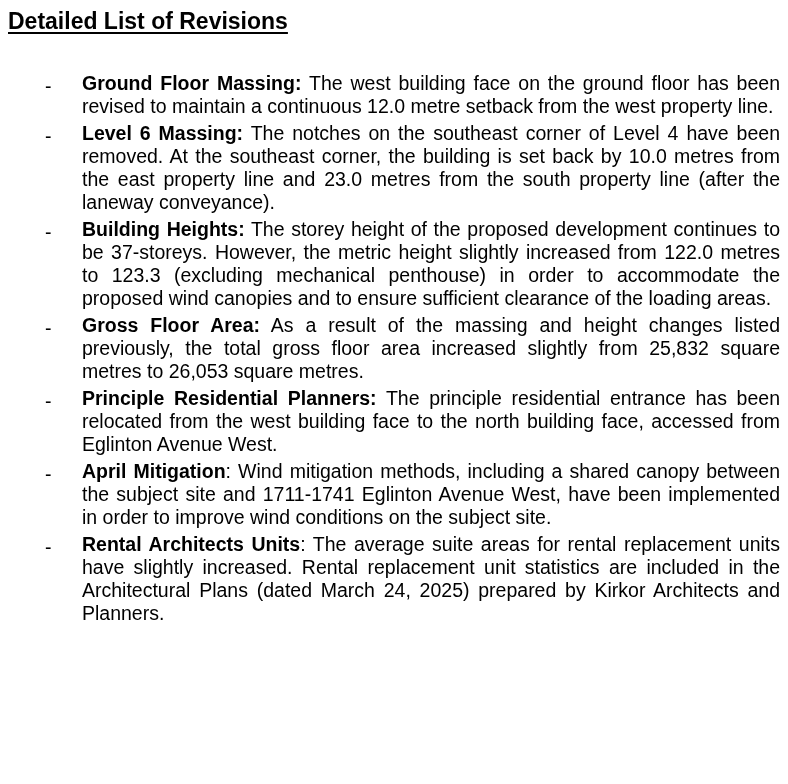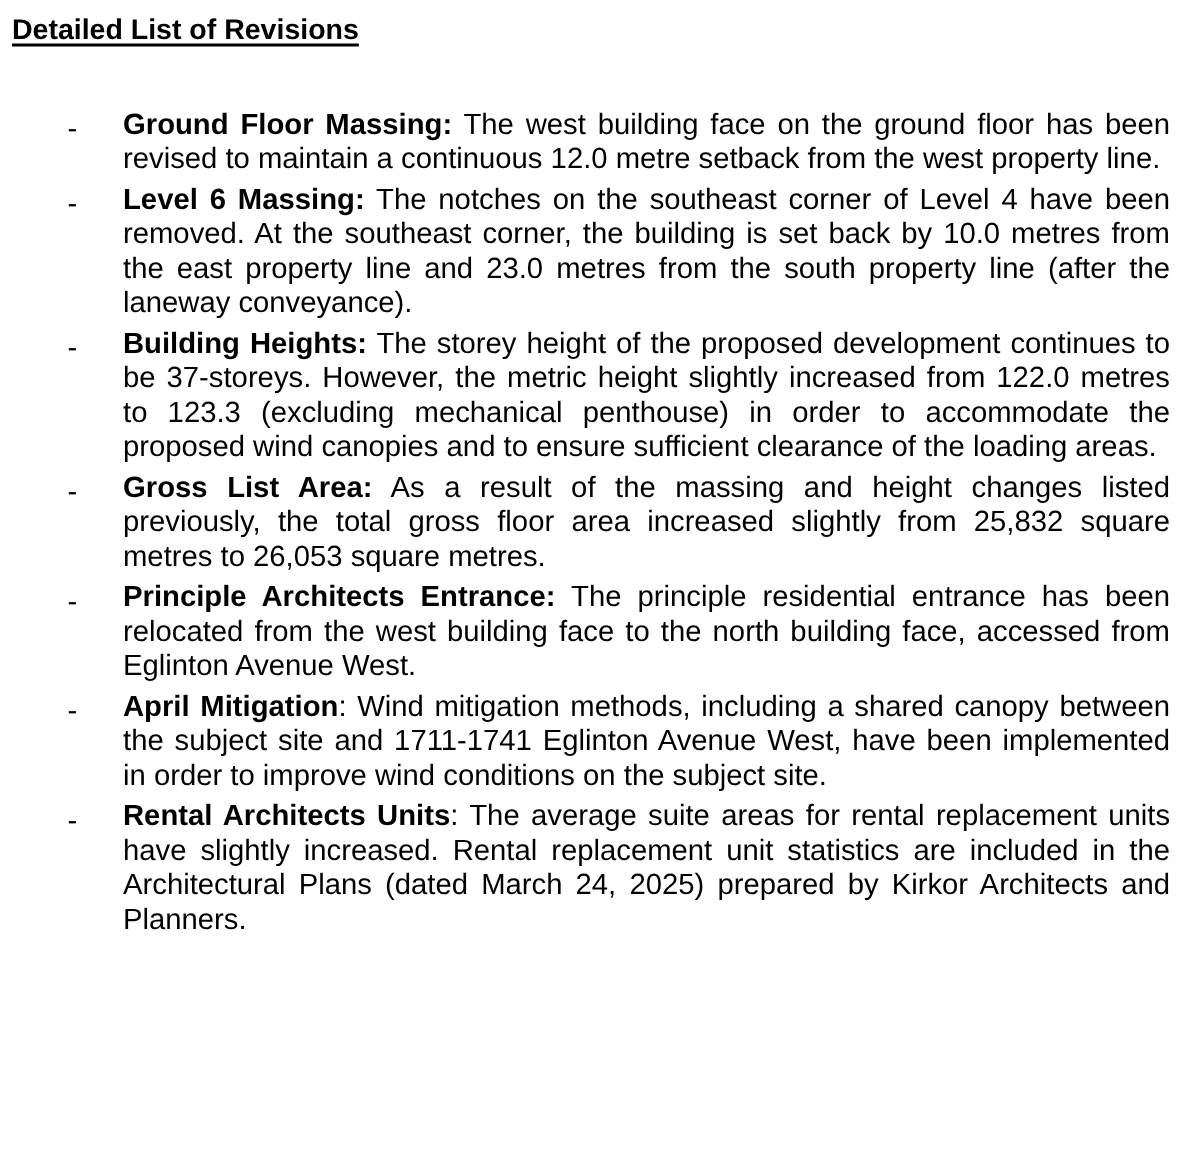--- a/index.html
+++ b/index.html
@@ -15,21 +15,21 @@
     font-family: "Liberation Sans", sans-serif;
   }
   .page {
     box-sizing: border-box;
     width: 788px;
     height: 784px;
     padding: 8px 4px 0 8px;
   }
   .title {
     margin: 0;
-    font-size: 19px;
+    font-size: 23px;
     line-height: 26px;
     font-weight: bold;
     text-decoration: underline;
     text-underline-offset: 3px;
     text-decoration-thickness: 2px;
   }
   .revision-list {
     list-style: none;
     margin: 38px 0 0 37px;
     padding: 0;
@@ -78,26 +78,26 @@
     <p class="item-text"><strong class="item-label">Level 6 Massing</strong><span class="item-colon bold">:</span><span class="item-body"> The notches on the southeast corner of Level 4 have been removed. At the southeast corner, the building is set back by 10.0 metres from the east property line and 23.0 metres from the south property line (after the laneway conveyance).</span></p>
   </li>
 
   <li class="revision-item">
     <span class="dash">-</span>
     <p class="item-text"><strong class="item-label">Building Heights</strong><span class="item-colon bold">:</span><span class="item-body"> The storey height of the proposed development continues to be 37-storeys. However, the metric height slightly increased from 122.0 metres to 123.3 (excluding mechanical penthouse) in order to accommodate the proposed wind canopies and to ensure sufficient clearance of the loading areas.</span></p>
   </li>
 
   <li class="revision-item">
     <span class="dash">-</span>
-    <p class="item-text"><strong class="item-label">Gross List Area</strong><span class="item-colon bold">:</span><span class="item-body"> As a result of the massing and height changes listed previously, the total gross floor area increased slightly from 25,832 square metres to 26,053 square metres.</span></p>
+    <p class="item-text"><strong class="item-label">Gross Floor Area</strong><span class="item-colon bold">:</span><span class="item-body"> As a result of the massing and height changes listed previously, the total gross floor area increased slightly from 25,832 square metres to 26,053 square metres.</span></p>
   </li>
 
   <li class="revision-item">
     <span class="dash">-</span>
-    <p class="item-text"><strong class="item-label">Principle Architects Entrance</strong><span class="item-colon bold">:</span><span class="item-body"> The principle residential entrance has been relocated from the west building face to the north building face, accessed from Eglinton Avenue West.</span></p>
+    <p class="item-text"><strong class="item-label">Principle Residential Planners</strong><span class="item-colon bold">:</span><span class="item-body"> The principle residential entrance has been relocated from the west building face to the north building face, accessed from Eglinton Avenue West.</span></p>
   </li>
 
   <li class="revision-item">
     <span class="dash">-</span>
     <p class="item-text"><strong class="item-label">April Mitigation</strong><span class="item-colon regular">:</span><span class="item-body"> Wind mitigation methods, including a shared canopy between the subject site and 1711-1741 Eglinton Avenue West, have been implemented in order to improve wind conditions on the subject site.</span></p>
   </li>
 
   <li class="revision-item">
     <span class="dash">-</span>
     <p class="item-text"><strong class="item-label">Rental Architects Units</strong><span class="item-colon regular">:</span><span class="item-body"> The average suite areas for rental replacement units have slightly increased. Rental replacement unit statistics are included in the Architectural Plans (dated March 24, 2025) prepared by Kirkor Architects and Planners.</span></p>

